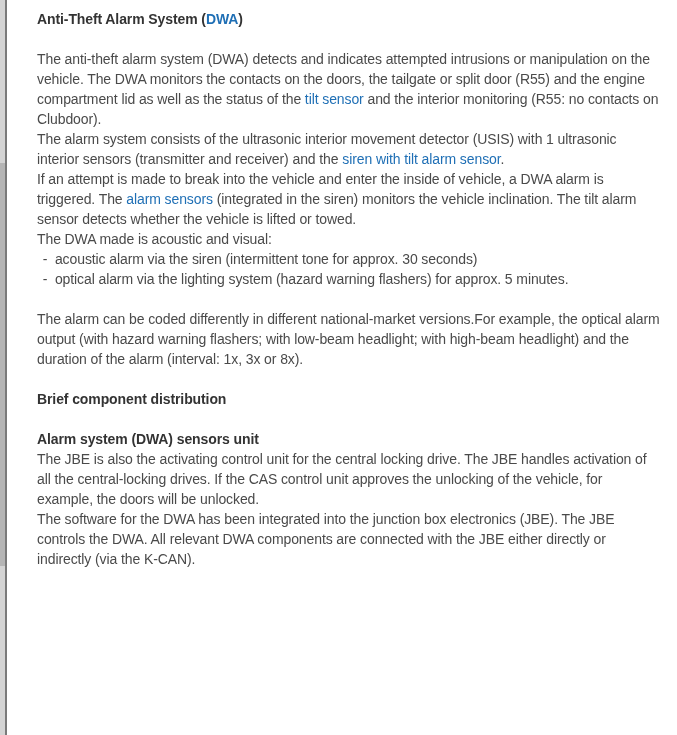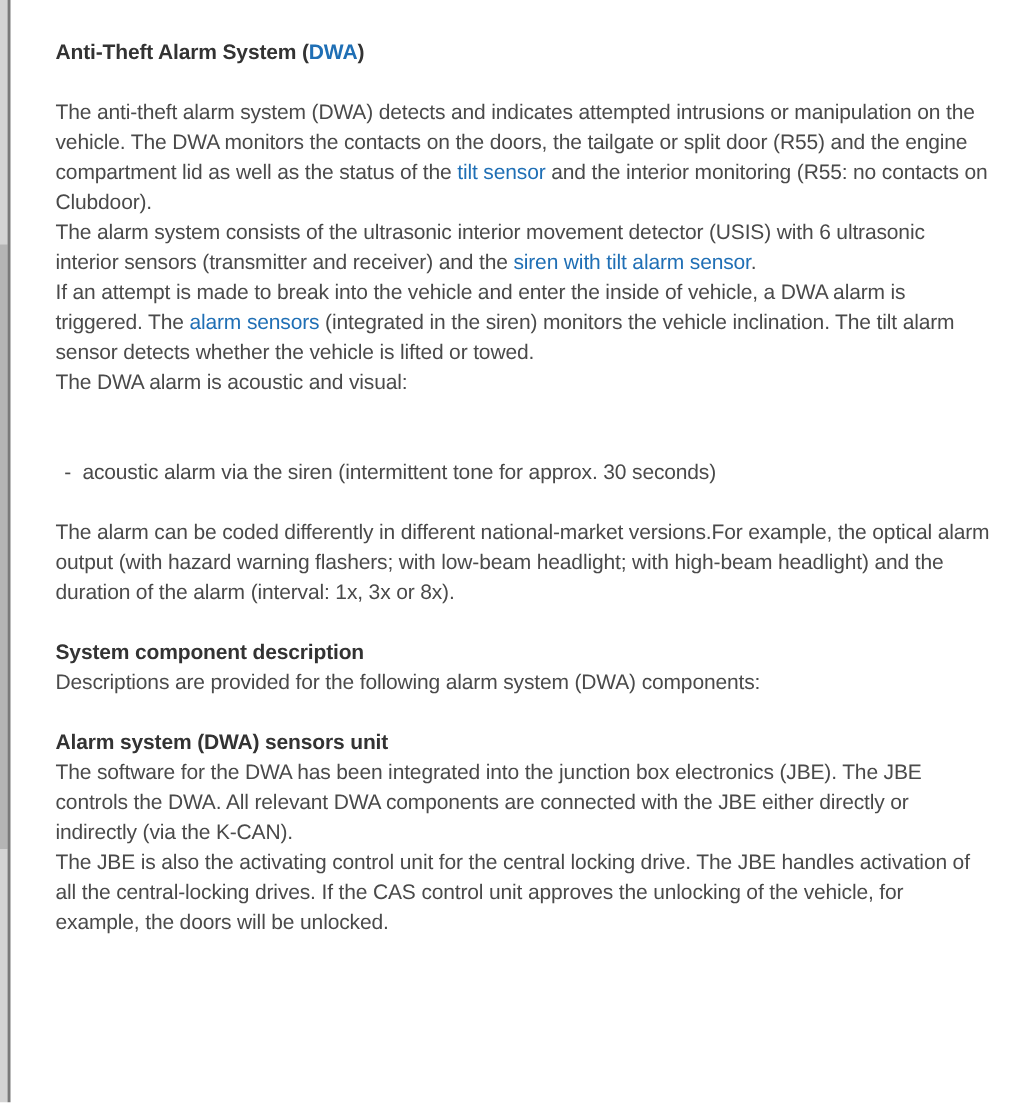--- a/index.html
+++ b/index.html
@@ -14,51 +14,51 @@
     }
     .scroll-thumb {
       position: absolute; left: 0; top: 163px; width: 5px; height: 403px;
       background: #b5b5b5;
     }
     .edge-line {
       position: absolute; left: 5px; top: 0; width: 2px; height: 735px;
       background: #7a7a7a;
     }
     .content {
-      position: absolute; left: 37px; top: 24px; width: 625px;
+      position: absolute; left: 37px; top: 9px; width: 625px;
       font-size: 14px; line-height: 20px; color: #4a4a4a;
       letter-spacing: -0.1px;
     }
     .title, .heading { font-weight: bold; color: #333333; }
     .gap { height: 20px; }
     a.link { color: #1f6fb5; text-decoration: none; }
     .title a.link { font-weight: bold; }
-    .bullet { padding-left: 2px; white-space: pre; margin-top: 40px; }
+    .bullet { padding-left: 2px; white-space: pre; }
     p { margin: 0; }
   </style>
 </head>
 <body>
 
 <div class="scroll-track"></div>
 <div class="scroll-thumb"></div>
 <div class="edge-line"></div>
 
 <div class="content">
   <p class="title"><span>Anti-Theft Alarm System (</span><a class="link" href="#">DWA</a><span>)</span></p>
   <div class="gap"></div>
 
   <p><span>The anti-theft alarm system (DWA) detects and indicates attempted intrusions or manipulation on the vehicle. The DWA monitors the contacts on the doors, the tailgate or split door (R55) and the engine compartment lid as well as the status of the </span><a class="link" href="#">tilt sensor</a><span> and the interior monitoring (R55: no contacts on Clubdoor).</span></p>
-  <p><span>The alarm system consists of the ultrasonic interior movement detector (USIS) with 6 ultrasonic interior sensors (transmitter and receiver) and the </span><a class="link" href="#">siren with tilt alarm sensor</a><span>.</span></p>
+  <p><span>The alarm system consists of the ultrasonic interior movement detector (USIS) with 1 ultrasonic interior sensors (transmitter and receiver) and the </span><a class="link" href="#">siren with tilt alarm sensor</a><span>.</span></p>
   <p><span>If an attempt is made to break into the vehicle and enter the inside of vehicle, a DWA alarm is triggered. The </span><a class="link" href="#">alarm sensors</a><span> (integrated in the siren) monitors the vehicle inclination. The tilt alarm sensor detects whether the vehicle is lifted or towed.</span></p>
-  <p>The DWA alarm is acoustic and visual:</p>
+  <p>The DWA made is acoustic and visual:</p>
   <p class="bullet"> -  acoustic alarm via the siren (intermittent tone for approx. 30 seconds)</p>
+  <p class="bullet"> -  optical alarm via the lighting system (hazard warning flashers) for approx. 5 minutes.</p>
   <div class="gap"></div>
   <p>The alarm can be coded differently in different national-market versions.For example, the optical alarm output (with hazard warning flashers; with low-beam headlight; with high-beam headlight) and the duration of the alarm (interval: 1x, 3x or 8x).</p>
   <div class="gap"></div>
 
-  <p class="heading">System component description</p>
-  <p>Descriptions are provided for the following alarm system (DWA) components:</p>
+  <p class="heading">Brief component distribution</p>
   <div class="gap"></div>
 
   <p class="heading">Alarm system (DWA) sensors unit</p>
+  <p>The JBE is also the activating control unit for the central locking drive. The JBE handles activation of all the central-locking drives. If the CAS control unit approves the unlocking of the vehicle, for example, the doors will be unlocked.</p>
   <p>The software for the DWA has been integrated into the junction box electronics (JBE). The JBE controls the DWA. All relevant DWA components are connected with the JBE either directly or indirectly (via the K-CAN).</p>
-  <p>The JBE is also the activating control unit for the central locking drive. The JBE handles activation of all the central-locking drives. If the CAS control unit approves the unlocking of the vehicle, for example, the doors will be unlocked.</p>
 </div>
 
 </body></html>

